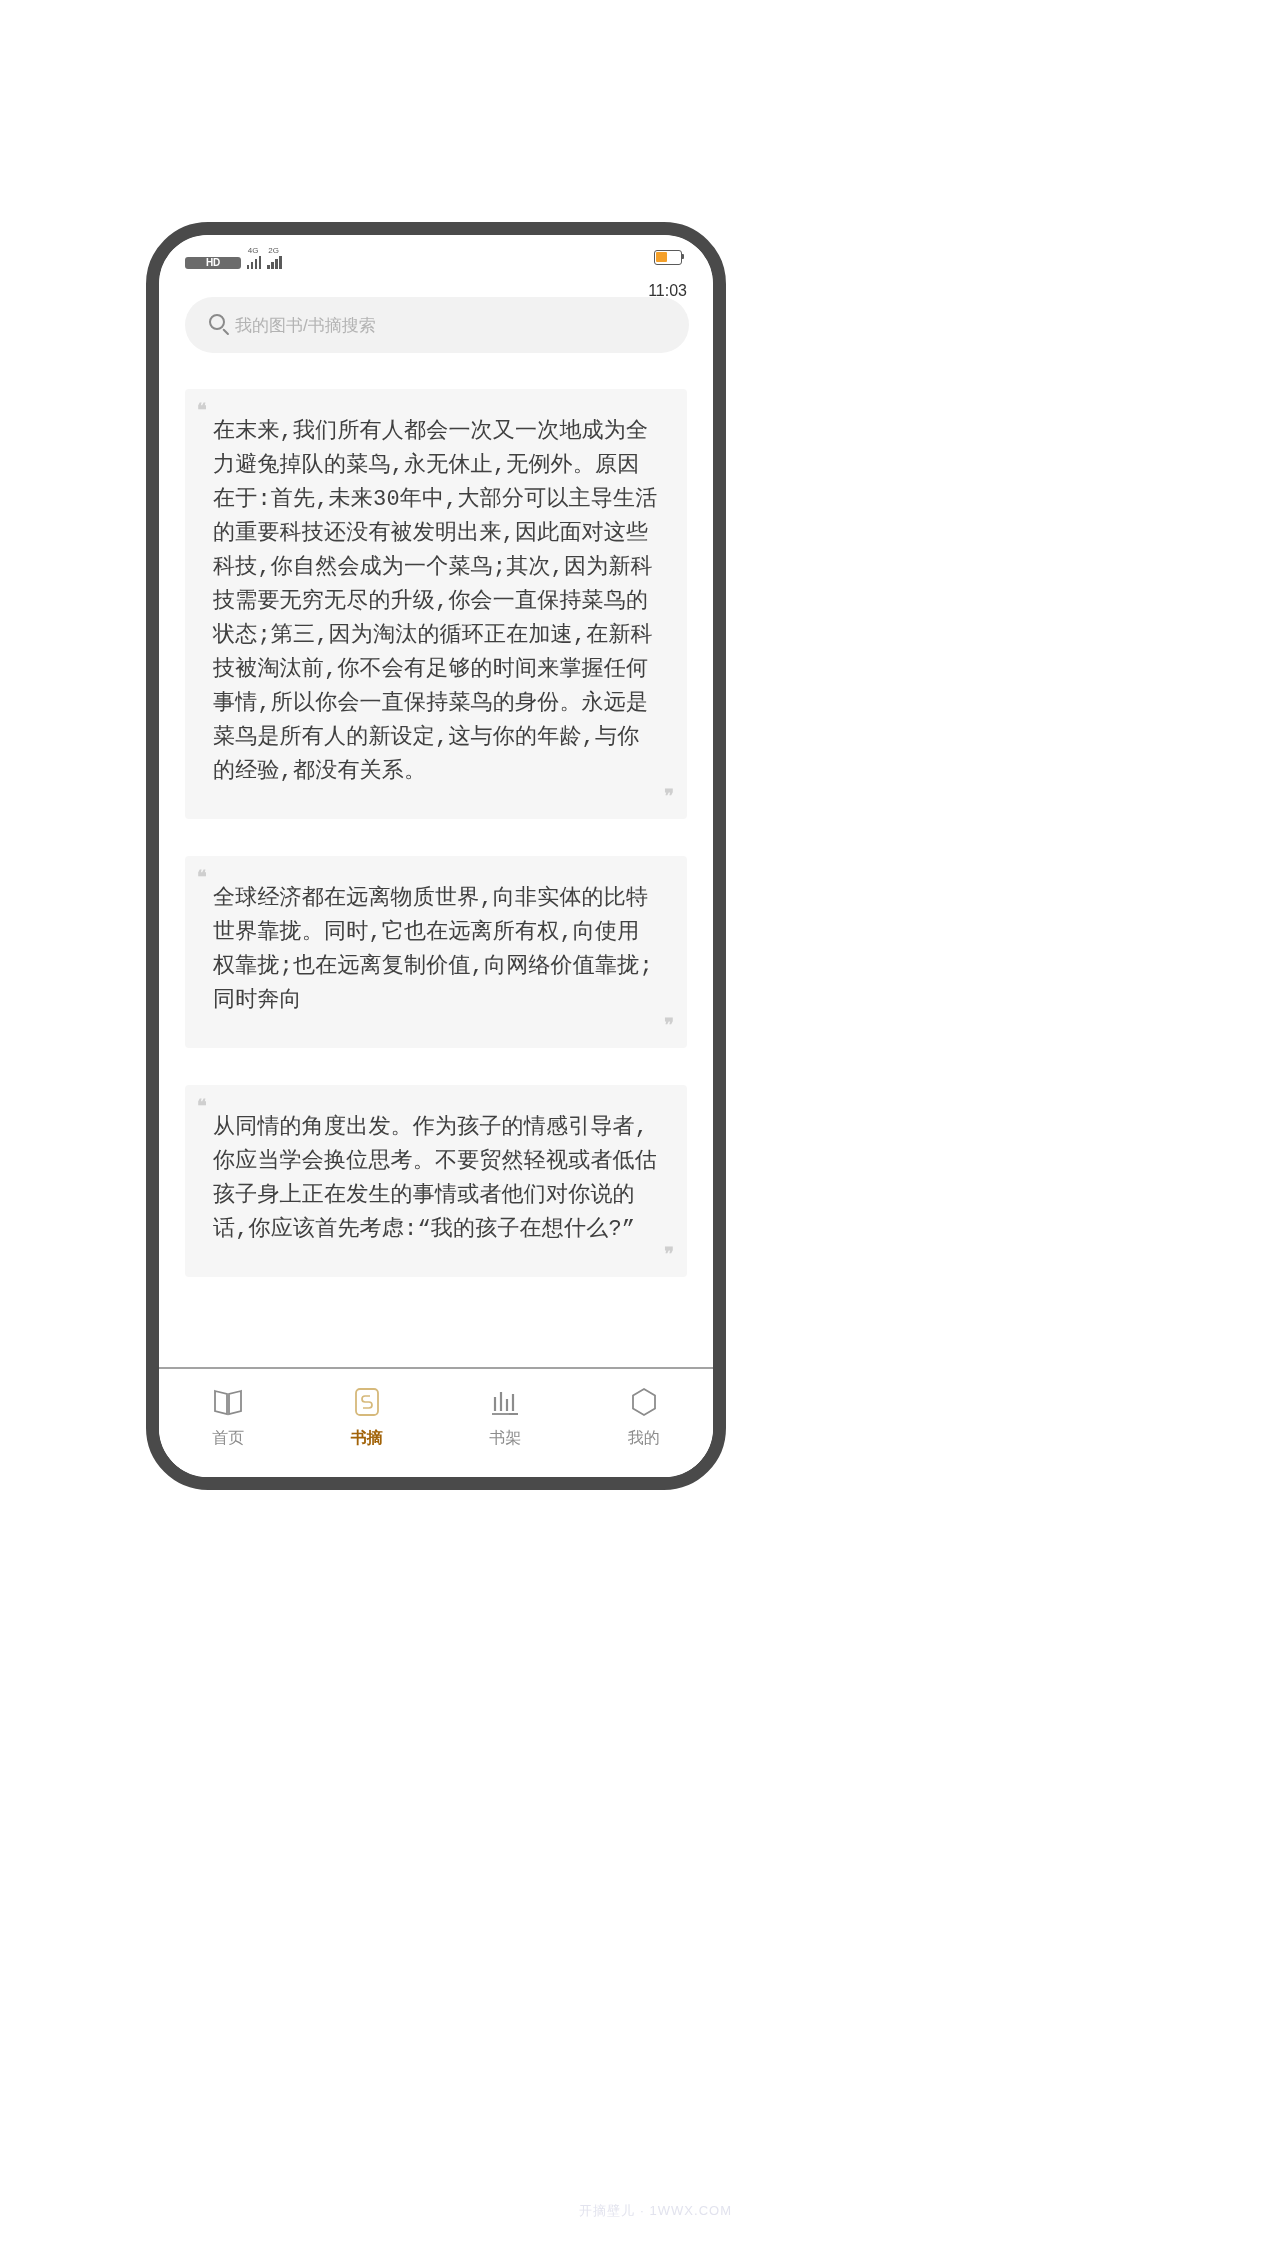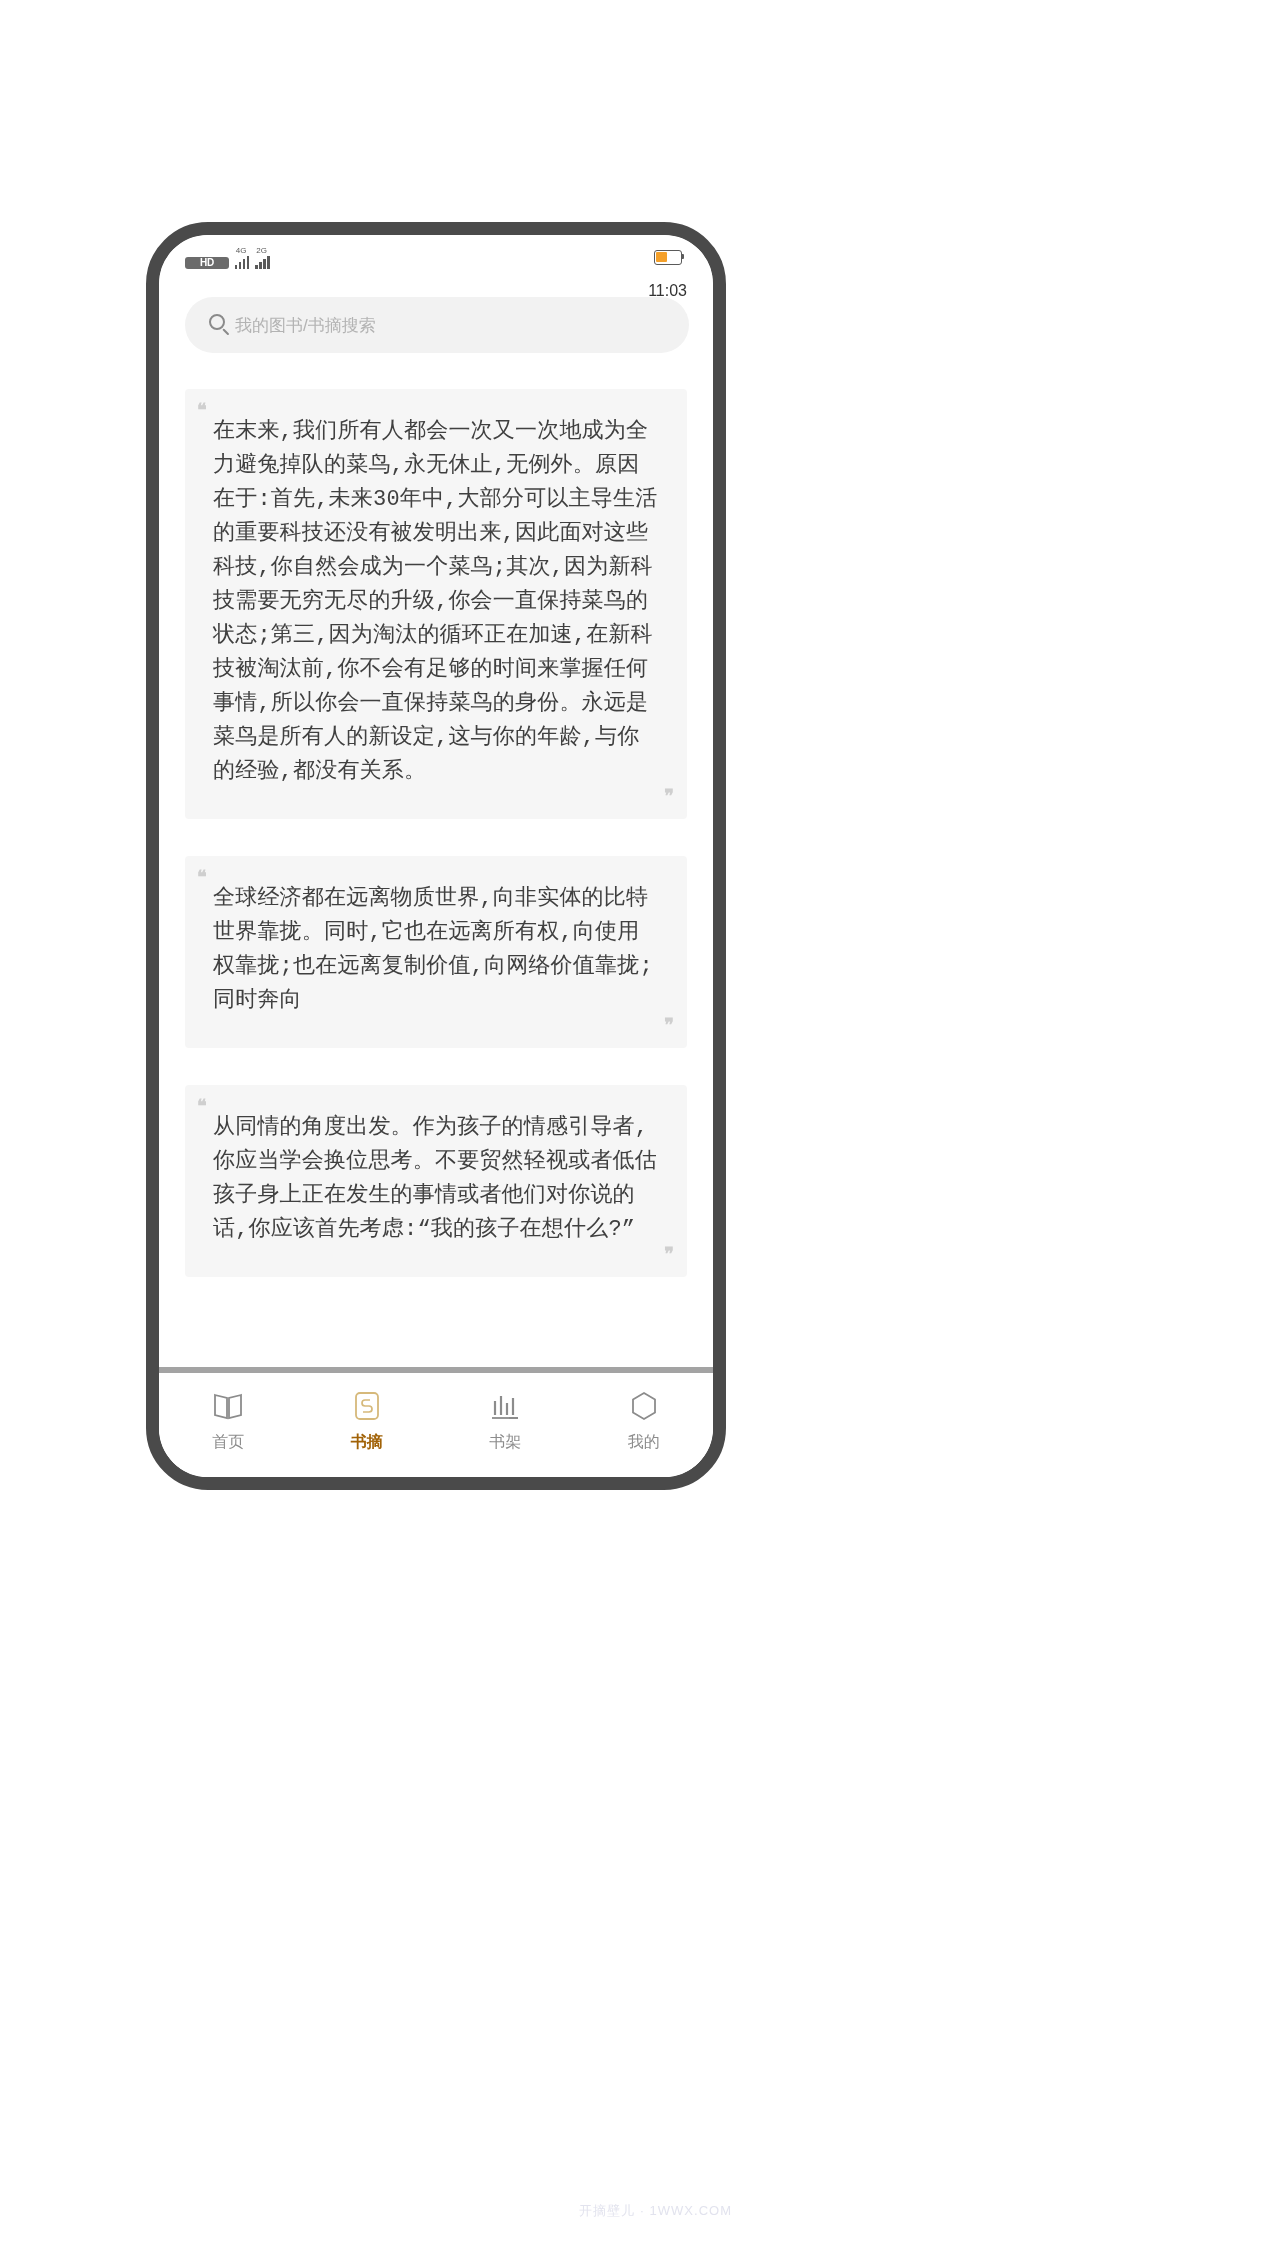--- a/index.html
+++ b/index.html
@@ -57,21 +57,21 @@
     align-items: flex-end;
     gap: 6px;
     height: 22px;
   }
   .hd-badge {
     font-size: 10px;
     font-weight: bold;
     color: #ffffff;
     background: #6b6b6b;
     border-radius: 3px;
-    padding: 1px 15px;
+    padding: 1px 21px;
     line-height: 1;
     letter-spacing: -0.3px;
   }
   .sig-group { display: flex; align-items: flex-start; gap: 1px; position: relative; }
   .sig-label {
     font-size: 8px;
     color: #5a5a5a;
     position: absolute;
     top: -8px;
     left: 1px;
@@ -217,21 +217,21 @@
   .card.first { margin-top: 24px; }
   .card.third .card-text { }
 
   
   .bottom-nav {
     position: absolute;
     left: 0;
     bottom: 0;
     width: 100%;
     height: 110px;
-    border-top: 6px solid #a3a3a3;
+    border-top: 2px solid #a3a3a3;
     background: #ffffff;
     display: flex;
     align-items: flex-start;
     justify-content: space-around;
     padding-top: 16px;
     box-sizing: border-box;
   }
   .nav-item {
     width: 25%;
     display: flex;

